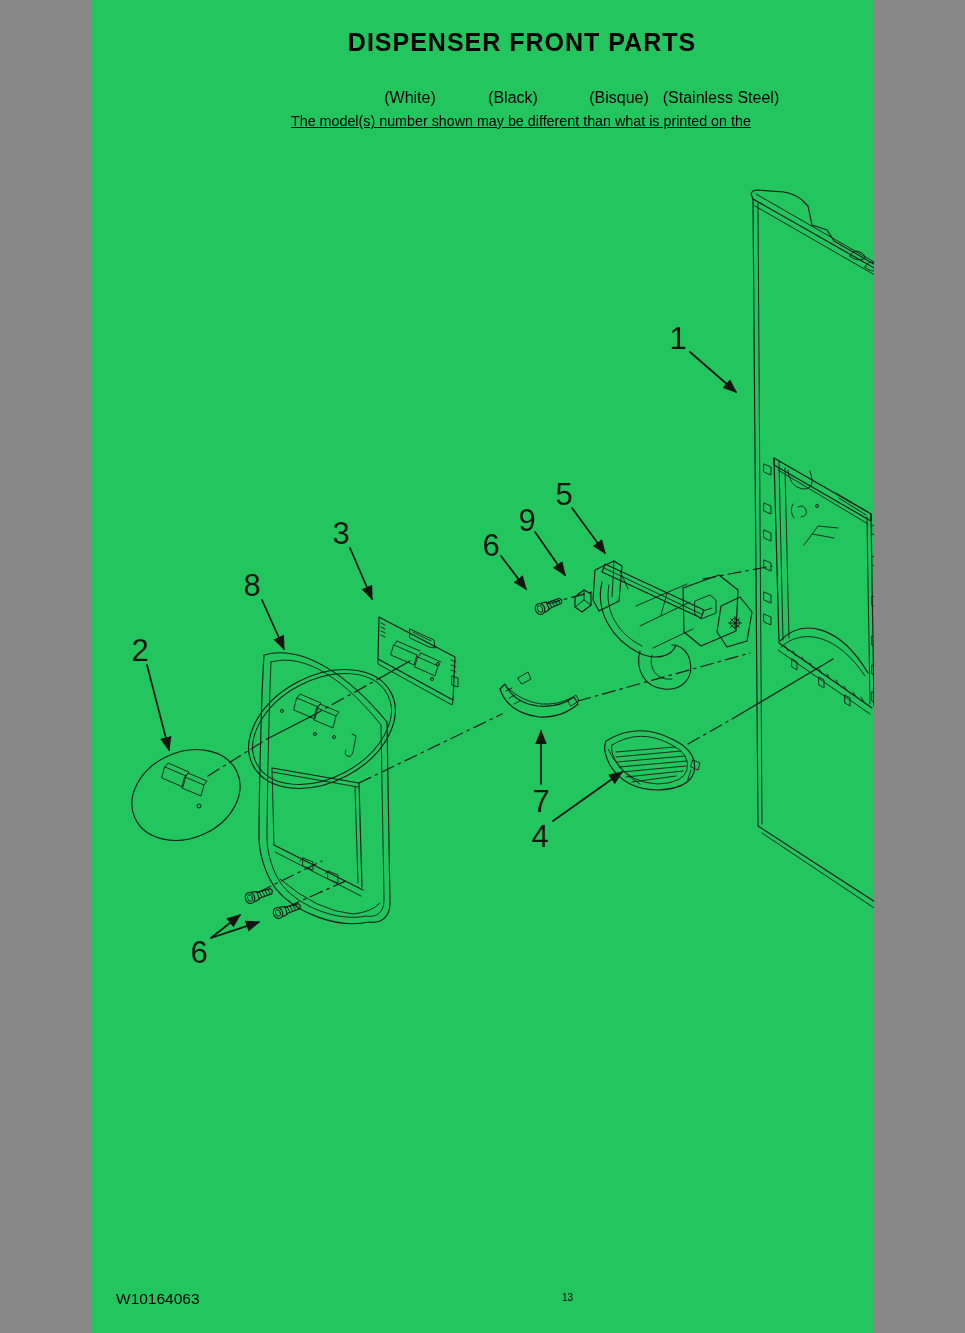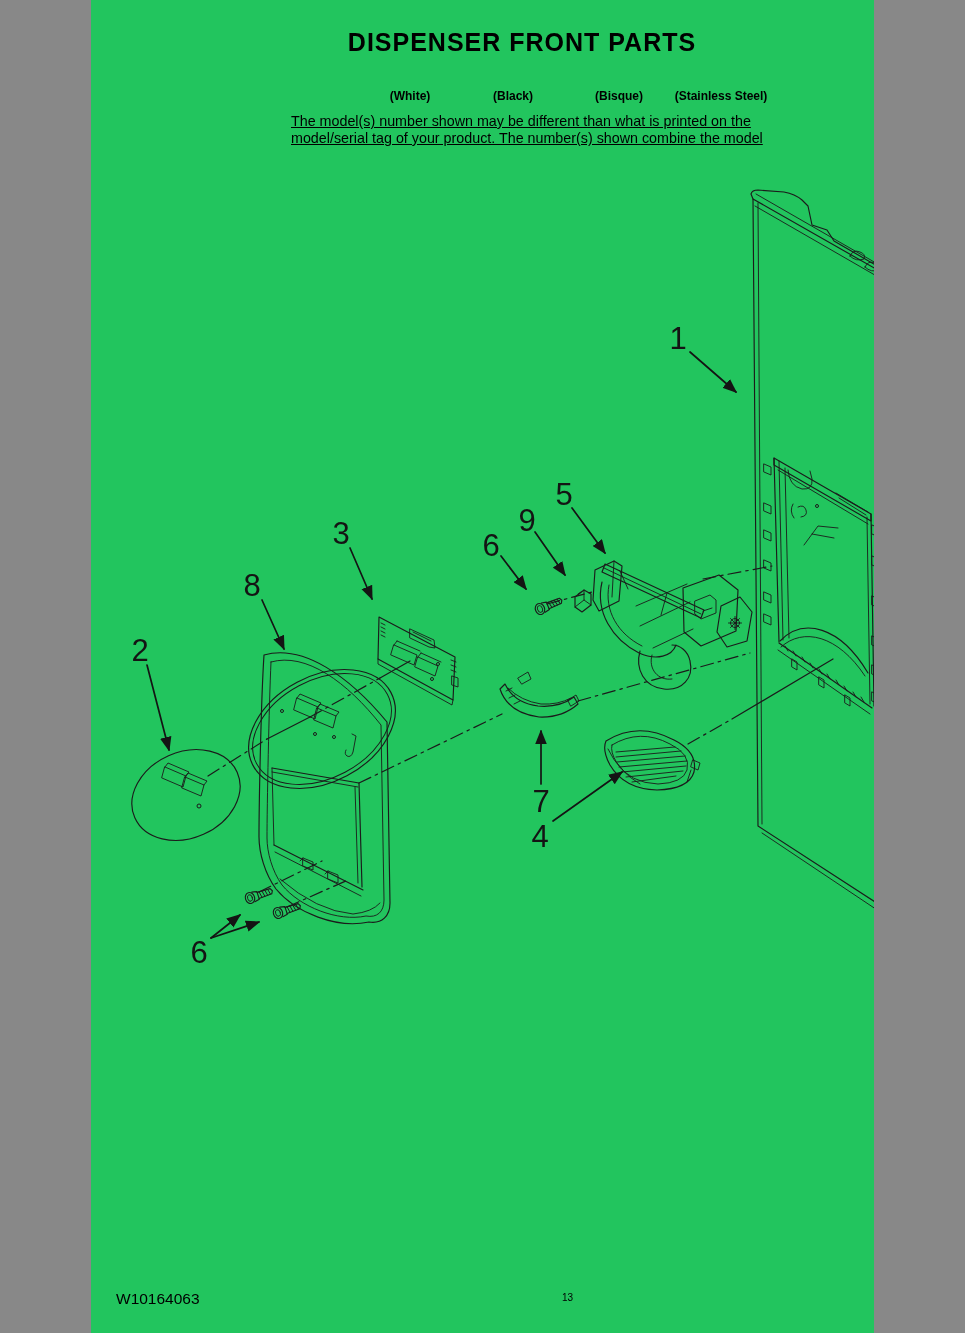--- a/index.html
+++ b/index.html
@@ -11,21 +11,21 @@
   .title {
     position:absolute; top:28px; left:0; width:862px; text-align:center;
     font-size:25px; font-weight:bold; letter-spacing:1px; white-space:nowrap;
   }
   .models {
     position:absolute; top:64px; left:0; width:862px; text-align:center;
     font-size:15.5px; font-weight:bold; white-space:nowrap;
   }
   .finish {
     position:absolute; top:89px; transform:translateX(-50%);
-    font-size:12px; font-weight:bold; white-space:nowrap;
+    font-size:16px; font-weight:normal; white-space:nowrap;
   }
   .f0 { left:319px; } .f1 { left:422px; } .f2 { left:528px; } .f3 { left:630px; }
   .disclaimer {
     position:absolute; top:113px; left:200px; width:480px;
     font-size:14.3px; line-height:16.9px; white-space:nowrap;text-decoration:underline;
   }
   .doc-number { position:absolute; left:25px; top:1290px; font-size:15.5px; }
   .page-number { position:absolute; left:471px; top:1292px; font-size:10px; }
   svg.diagram { position:absolute; left:0; top:0; }
   .ln  { fill:none; stroke:#1b1b1b; stroke-width:1.15; stroke-linecap:round; stroke-linejoin:round; }
@@ -41,21 +41,20 @@
 
 <div class="page">
 
   <div class="title">DISPENSER FRONT PARTS</div>
   <span class="finish f0">(White)</span>
   <span class="finish f1">(Black)</span>
   <span class="finish f2">(Bisque)</span>
   <span class="finish f3">(Stainless Steel)</span>
   <div class="disclaimer">
     <div>The model(s) number shown may be different than what is printed on the</div>
-    <div>model/serial tag of your product. The number(s) shown combine the model</div>
   </div>
 
   <svg class="diagram" width="965" height="1333" viewBox="0 0 965 1333">
     <defs>
       <marker id="ah" viewBox="0 0 10 8" refX="9" refY="4" markerWidth="8.5" markerHeight="7" orient="auto">
         <path d="M0,0 L10,4 L0,8 Z" fill="#141414"></path>
       </marker>
       <g id="screw">
         <ellipse class="ln" cx="0" cy="0" rx="4.6" ry="5.6"></ellipse>
         <ellipse class="thin" cx="0" cy="0" rx="2.4" ry="3.4"></ellipse>

